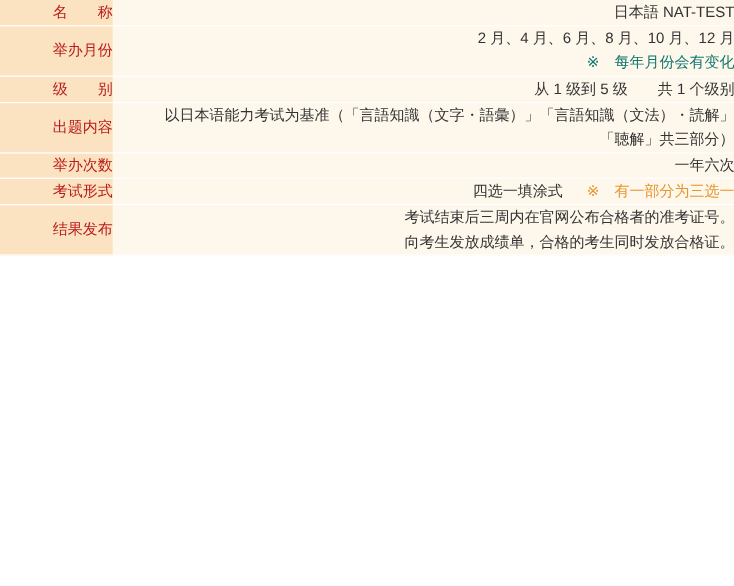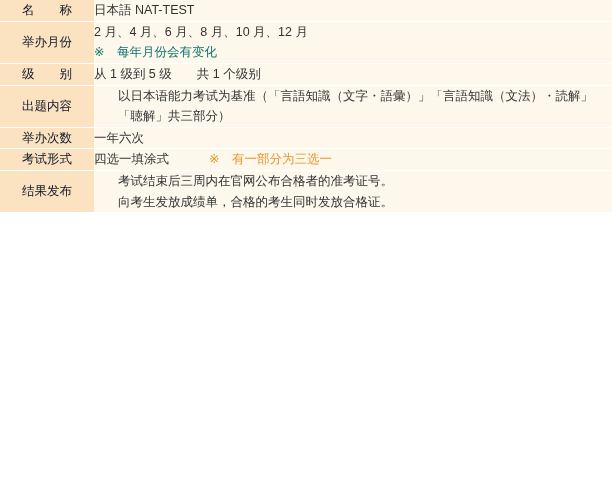--- a/index.html
+++ b/index.html
@@ -21,48 +21,49 @@
     background: #fdf6e8;
   }
   #info-table td {
     border-bottom: 1px solid #ffffff;
     vertical-align: middle;
     padding: 0;
   }
   td.label-cell {
     width: 94px;
     background: #fbe2c0;
-    color: #0f172a;
+    color: #b91c1c;
     font-size: 12.5px;
-    text-align: center;
+    text-align: right;
     padding: 9px 4px;
     letter-spacing: 0px;
     line-height: 1.5;
   }
   td.value-cell {
     background: #fdf7ec;
     color: #333333;
     font-size: 12.5px;
     padding: 9px 14px 9px 10px;
     line-height: 1.65;
+    text-align: right;
   }
   .value-line {
     display: block;
     white-space: nowrap;
   }
   .value-line.wrapline {
     white-space: normal;
     padding-left: 24px;
   }
   .note {
     color: #0f766e;
   }
   .inline-note {
     color: #e8952b;
-    margin-left: 40px;
+    margin-left: 20px;
   }
 </style>
 </head>
 <body>
 
 <table id="info-table">
   <tbody>
       <tr>
         <td class="label-cell">名　　称</td>
         <td class="value-cell">

